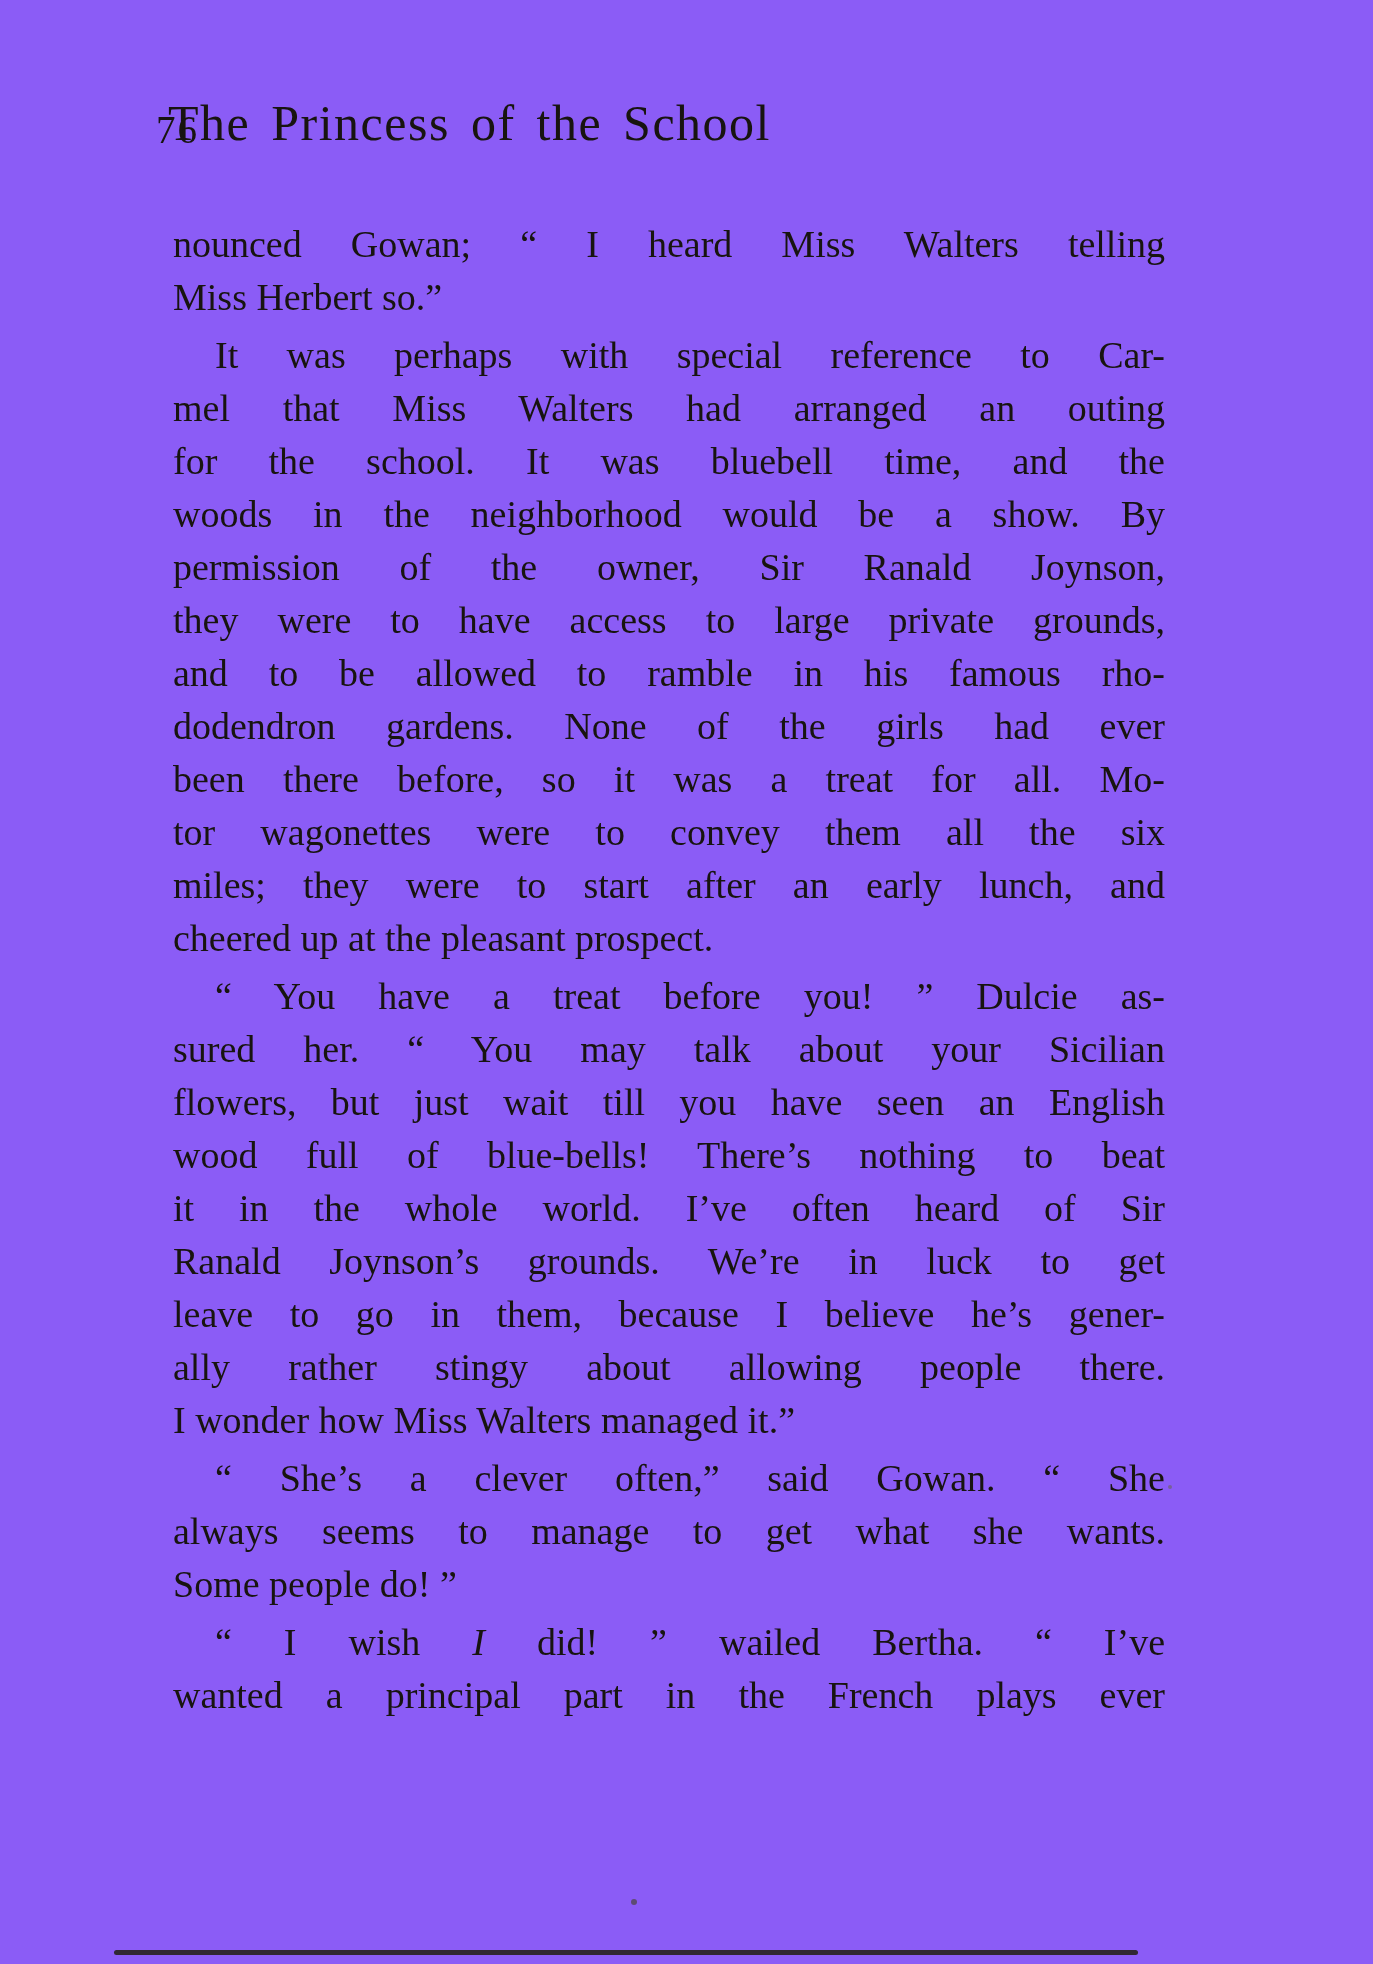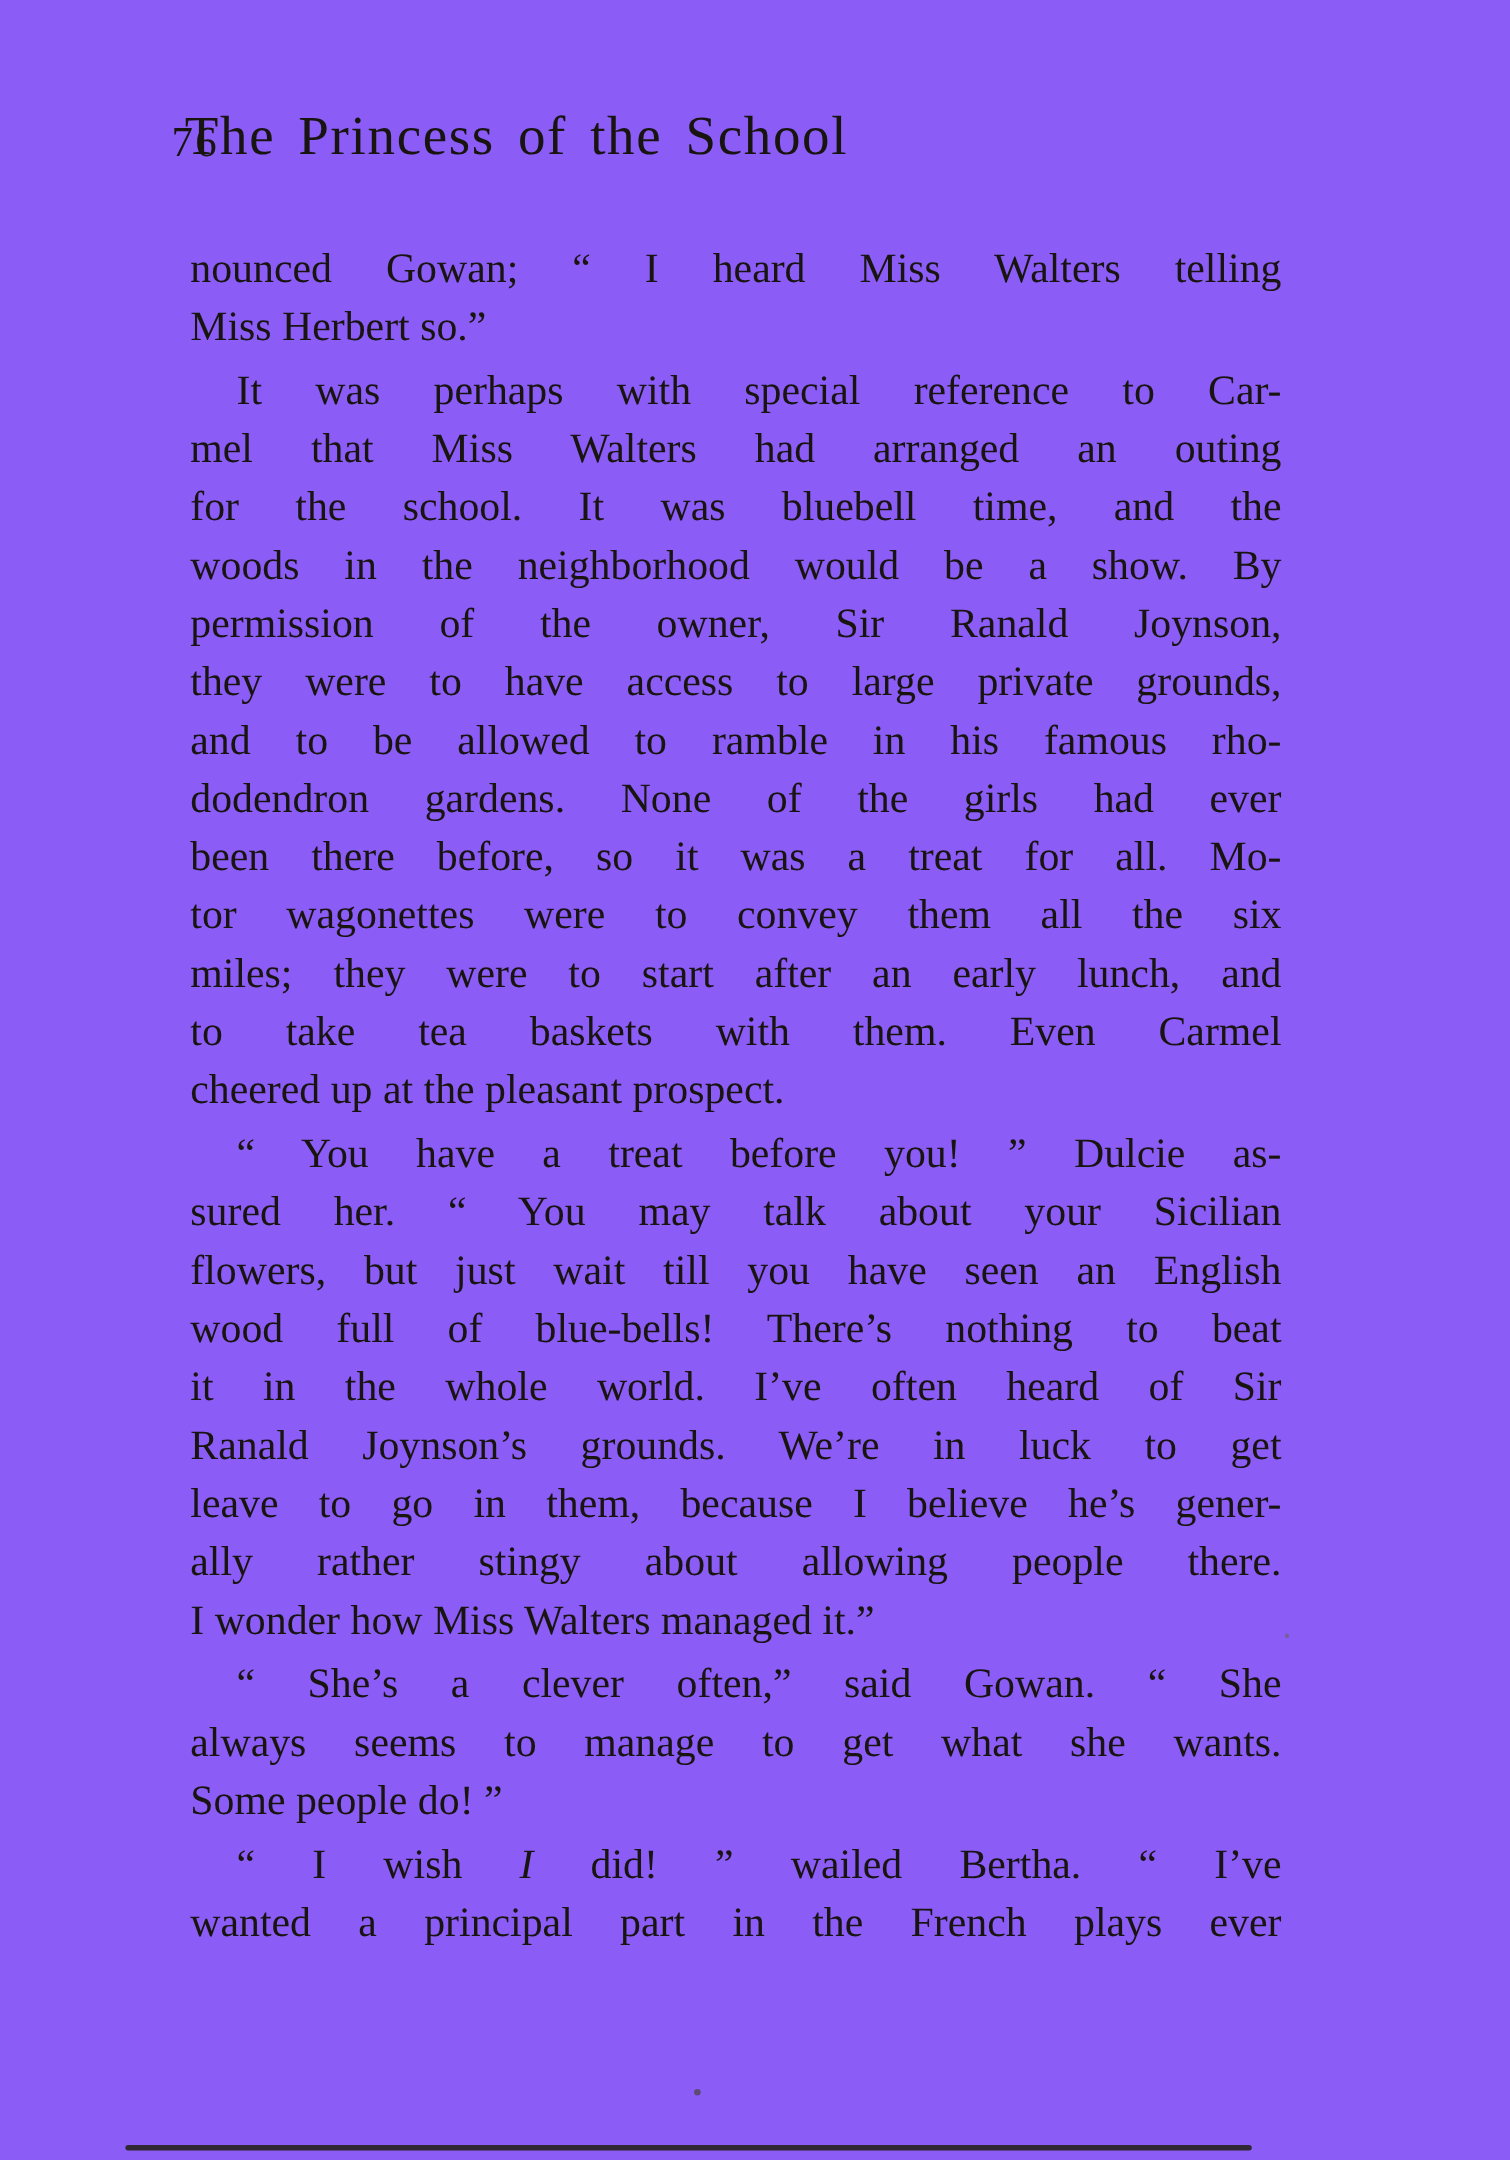--- a/index.html
+++ b/index.html
@@ -115,21 +115,20 @@
         <div class="line">mel that Miss Walters had arranged an outing</div>
         <div class="line">for the school. It was bluebell time, and the</div>
         <div class="line">woods in the neighborhood would be a show. By</div>
         <div class="line">permission of the owner, Sir Ranald Joynson,</div>
         <div class="line">they were to have access to large private grounds,</div>
         <div class="line">and to be allowed to ramble in his famous rho-</div>
         <div class="line">dodendron gardens. None of the girls had ever</div>
         <div class="line">been there before, so it was a treat for all. Mo-</div>
         <div class="line">tor wagonettes were to convey them all the six</div>
         <div class="line">miles; they were to start after an early lunch, and</div>
-        <div class="line">to take tea baskets with them. Even Carmel</div>
         <div class="line no-just">cheered up at the pleasant prospect.</div>
       </div>
       <div class="paragraph">
         <div class="line indent">“ You have a treat before you! ” Dulcie as-</div>
         <div class="line">sured her. “ You may talk about your Sicilian</div>
         <div class="line">flowers, but just wait till you have seen an English</div>
         <div class="line">wood full of blue-bells! There’s nothing to beat</div>
         <div class="line">it in the whole world. I’ve often heard of Sir</div>
         <div class="line">Ranald Joynson’s grounds. We’re in luck to get</div>
         <div class="line">leave to go in them, because I believe he’s gener-</div>

